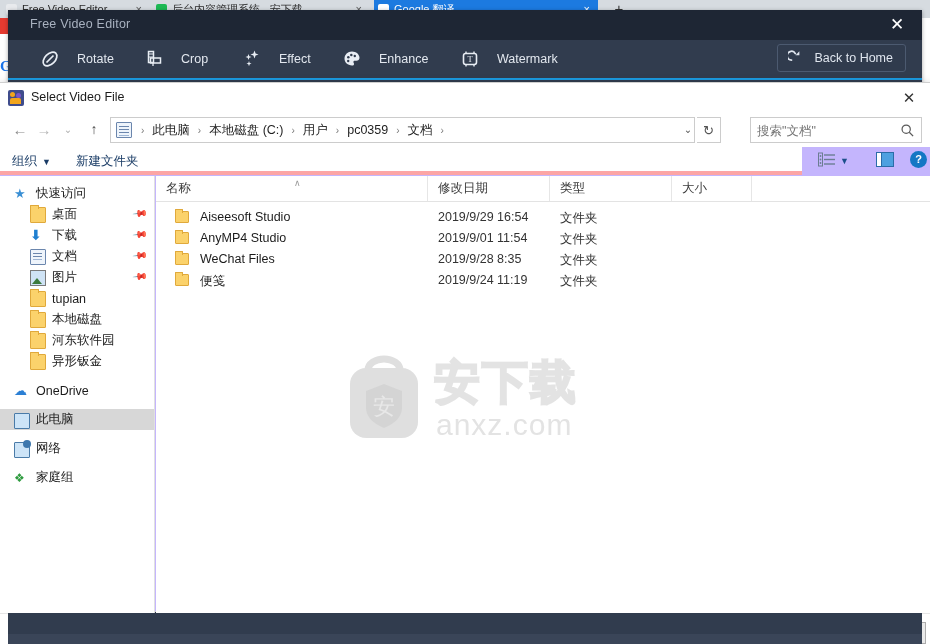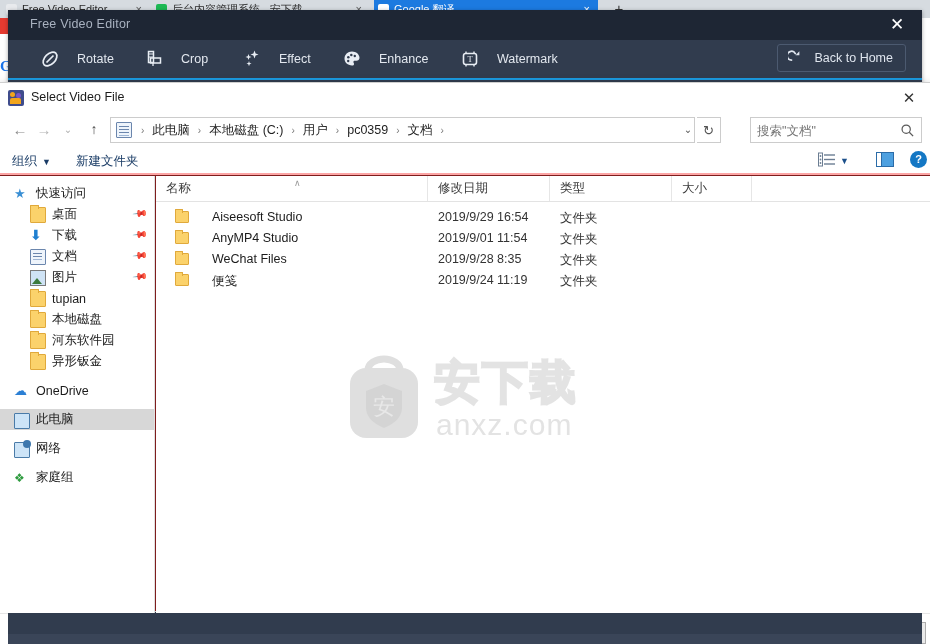--- a/index.html
+++ b/index.html
@@ -100,21 +100,21 @@
     background: #303b4d;
   }
   #fve-body {
     position: absolute; left: 0; top: 70px; width: 914px; height: 564px;
     background: #313c4e;
   }
 
   
   #dialog {
     position: absolute; left: 0; top: 82px; width: 930px; height: 530px;
-    background: #7f1d1d;
+    background: #c4b5fd;
     border: 1px solid #cfcfcf; border-left: none; border-right: none;
     box-shadow: 0 2px 9px rgba(0,0,0,.22);
   }
   #dlg-titlebar {
     position: absolute; left: 0; top: 0; width: 930px; height: 30px;
     background: #ffffff;
   }
   #dlg-icon {
     position: absolute; left: 8px; top: 7px; width: 16px; height: 16px;
     border-radius: 2px;
@@ -202,22 +202,22 @@
     font-family: "Liberation Sans", sans-serif;
     font-size: 12.5px; color: #888888;
   }
   #search-icon {
     position: absolute; right: 6px; top: 5px; width: 15px; height: 15px;
     color: #5a5a5a;
   }
 
   
   #cmd-row {
-    position: absolute; left: 0; top: 64px; width: 930px; height: 28px;
-    background: #ffffff; border-bottom: 2px solid #fca5a5;
+    position: absolute; left: 0; top: 64px; width: 802px; height: 28px;
+    background: #ffffff; border-bottom: 4px solid #fca5a5;
   }
   #cmd-organize {
     position: absolute; left: 12px; top: 4px; height: 21px;
     font-size: 12.5px; color: #1a3c66; cursor: pointer;
     display: flex; align-items: center; gap: 5px;
   }
   #cmd-organize .caret { font-size: 9px; color: #1a3c66; }
   #cmd-newfolder {
     position: absolute; left: 76px; top: 4px; height: 21px;
     font-size: 12.5px; color: #1a3c66; cursor: pointer; line-height: 21px;
@@ -338,21 +338,21 @@
   .frow .ficon {
     position: absolute; left: 19px; top: 3px;
     width: 14px; height: 12px;
     background: #fbd26b; border: 1px solid #e0a93b; border-radius: 1px;
   }
   .frow .ficon::before {
     content: ""; position: absolute; left: -1px; top: -3px;
     width: 6px; height: 3px; background: #fbd26b;
     border: 1px solid #e0a93b; border-bottom: none; border-radius: 1px 1px 0 0;
   }
-  .frow .fname { position: absolute; left: 56px; top: 2px; }
+  .frow .fname { position: absolute; left: 44px; top: 2px; }
   .frow .fdate { position: absolute; left: 282px; top: 2px; color: #333; }
   .frow .ftype { position: absolute; left: 404px; top: 2px; color: #333; }
   .frow .fsize { position: absolute; left: 530px; top: 2px; color: #333; }
 
   
   #watermark {
     position: absolute; left: 190px; top: 174px;
     width: 270px; height: 105px;
     pointer-events: none; opacity: .9;
   }

